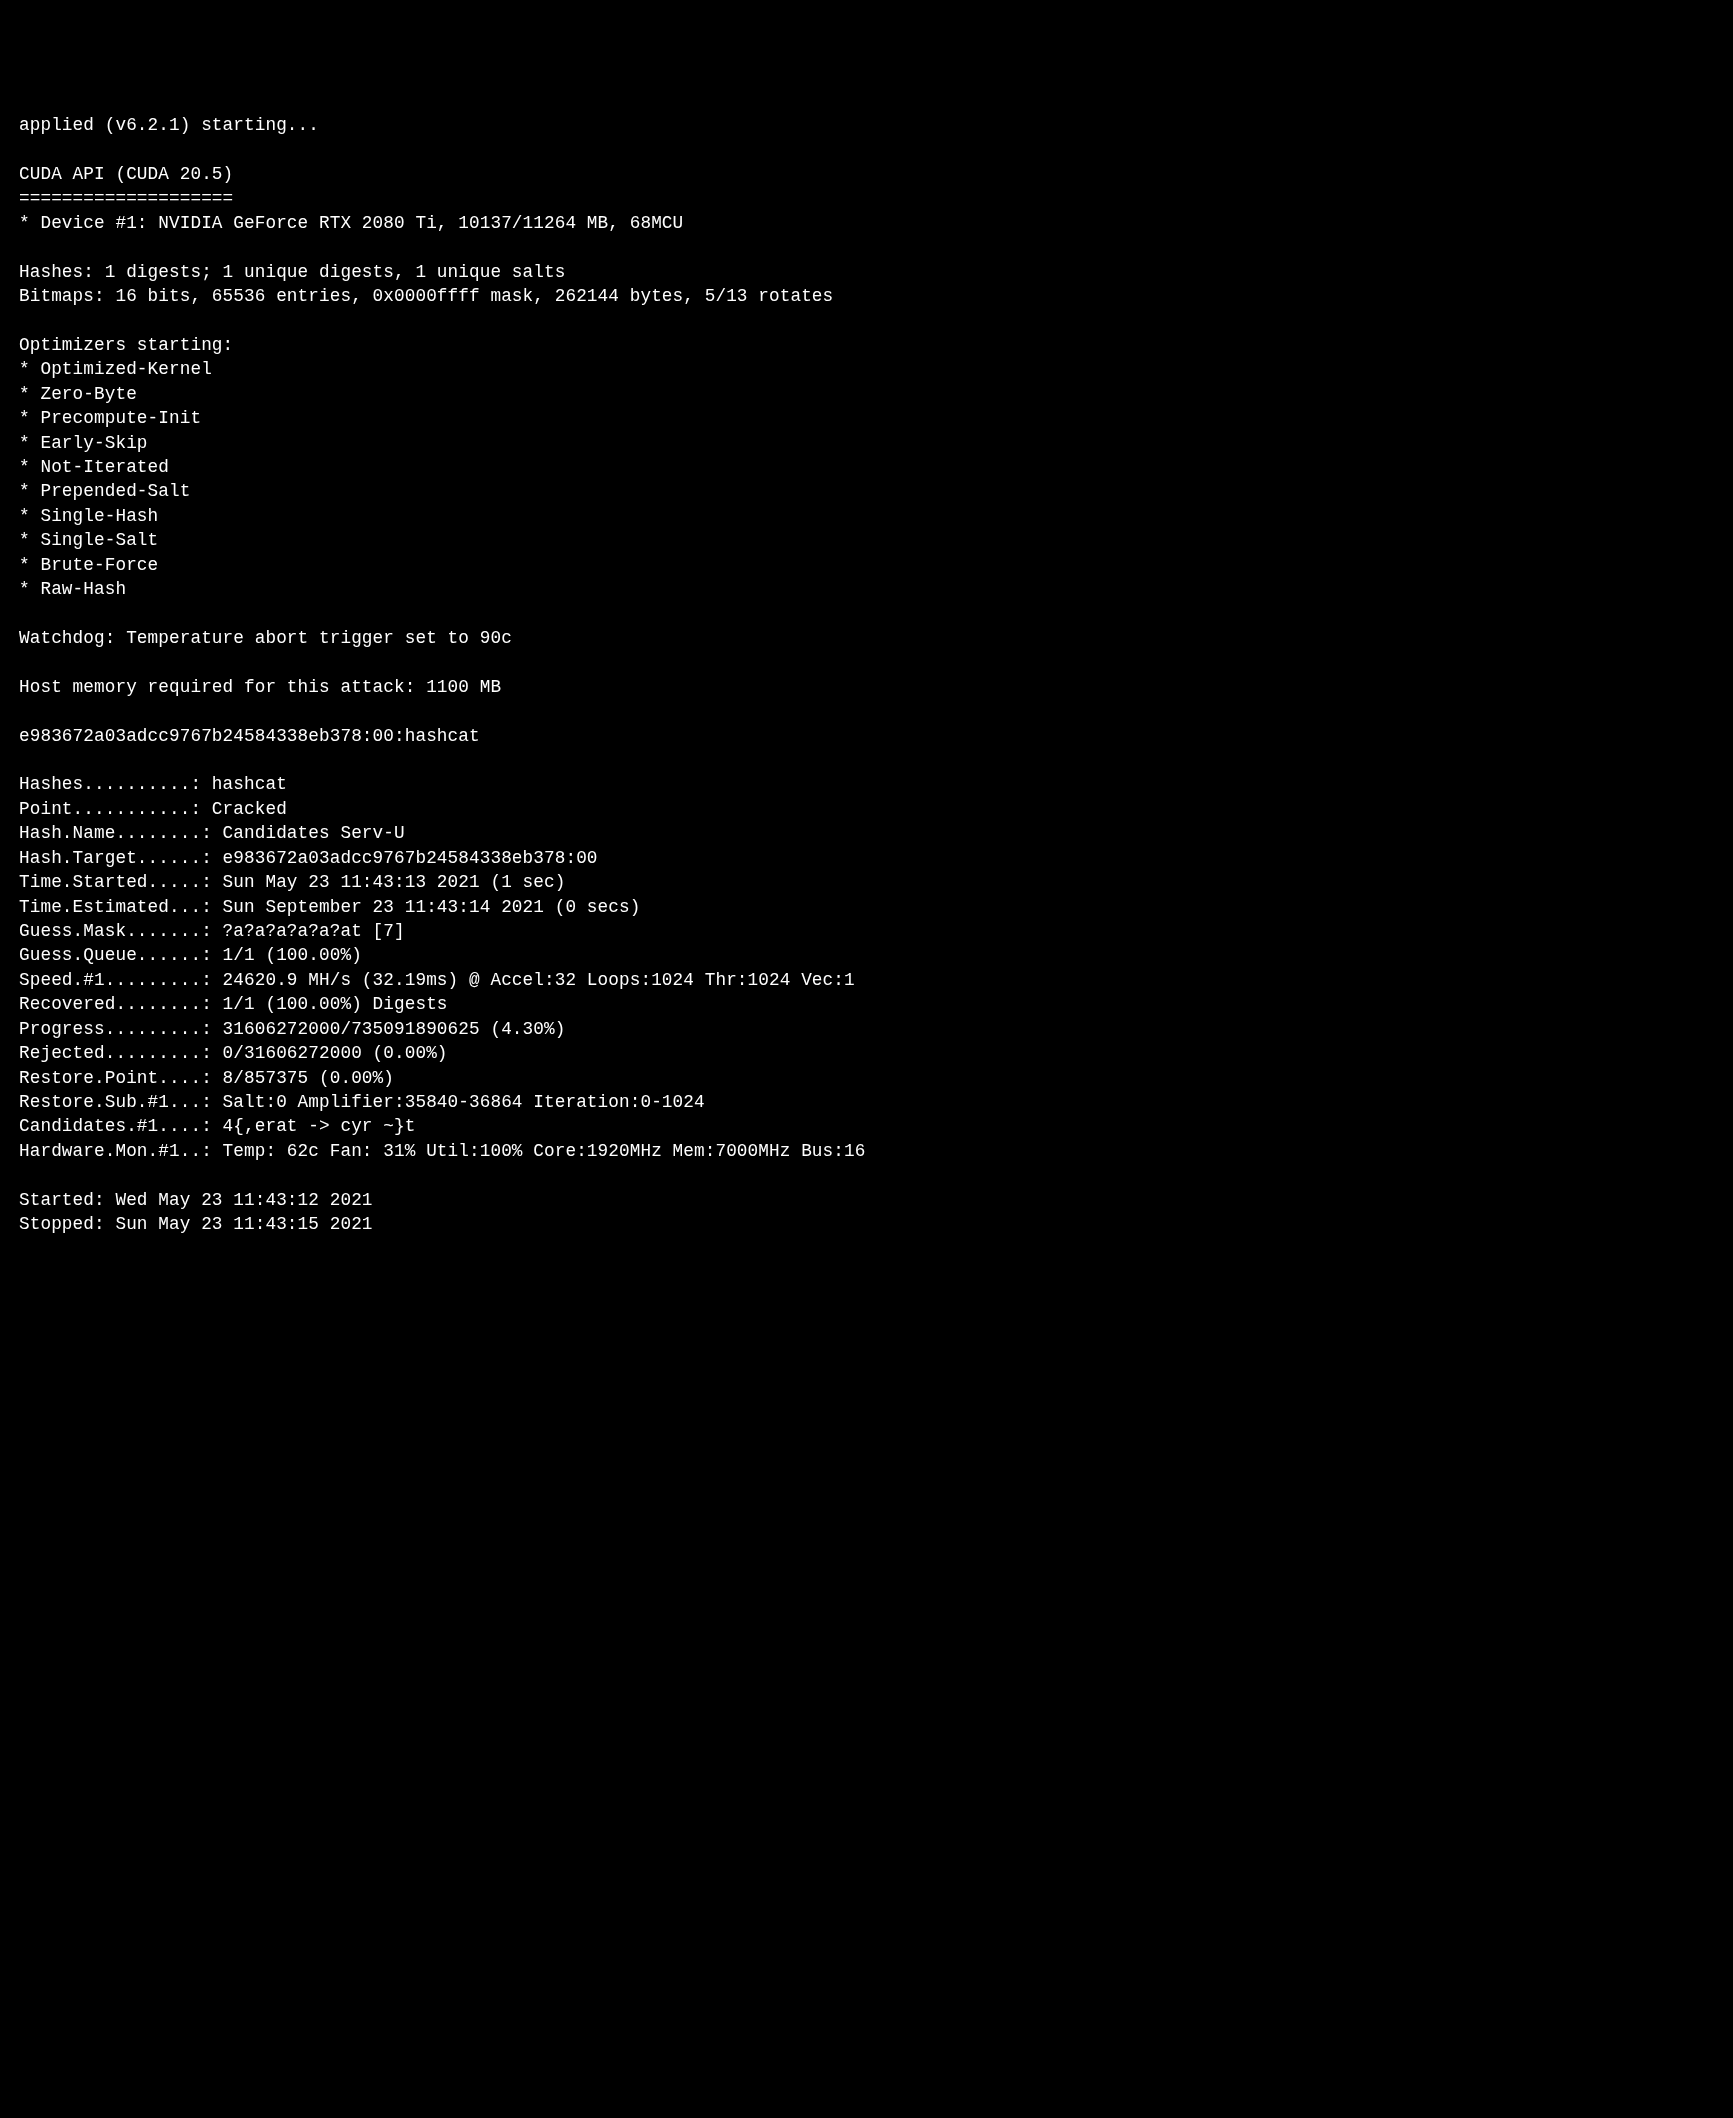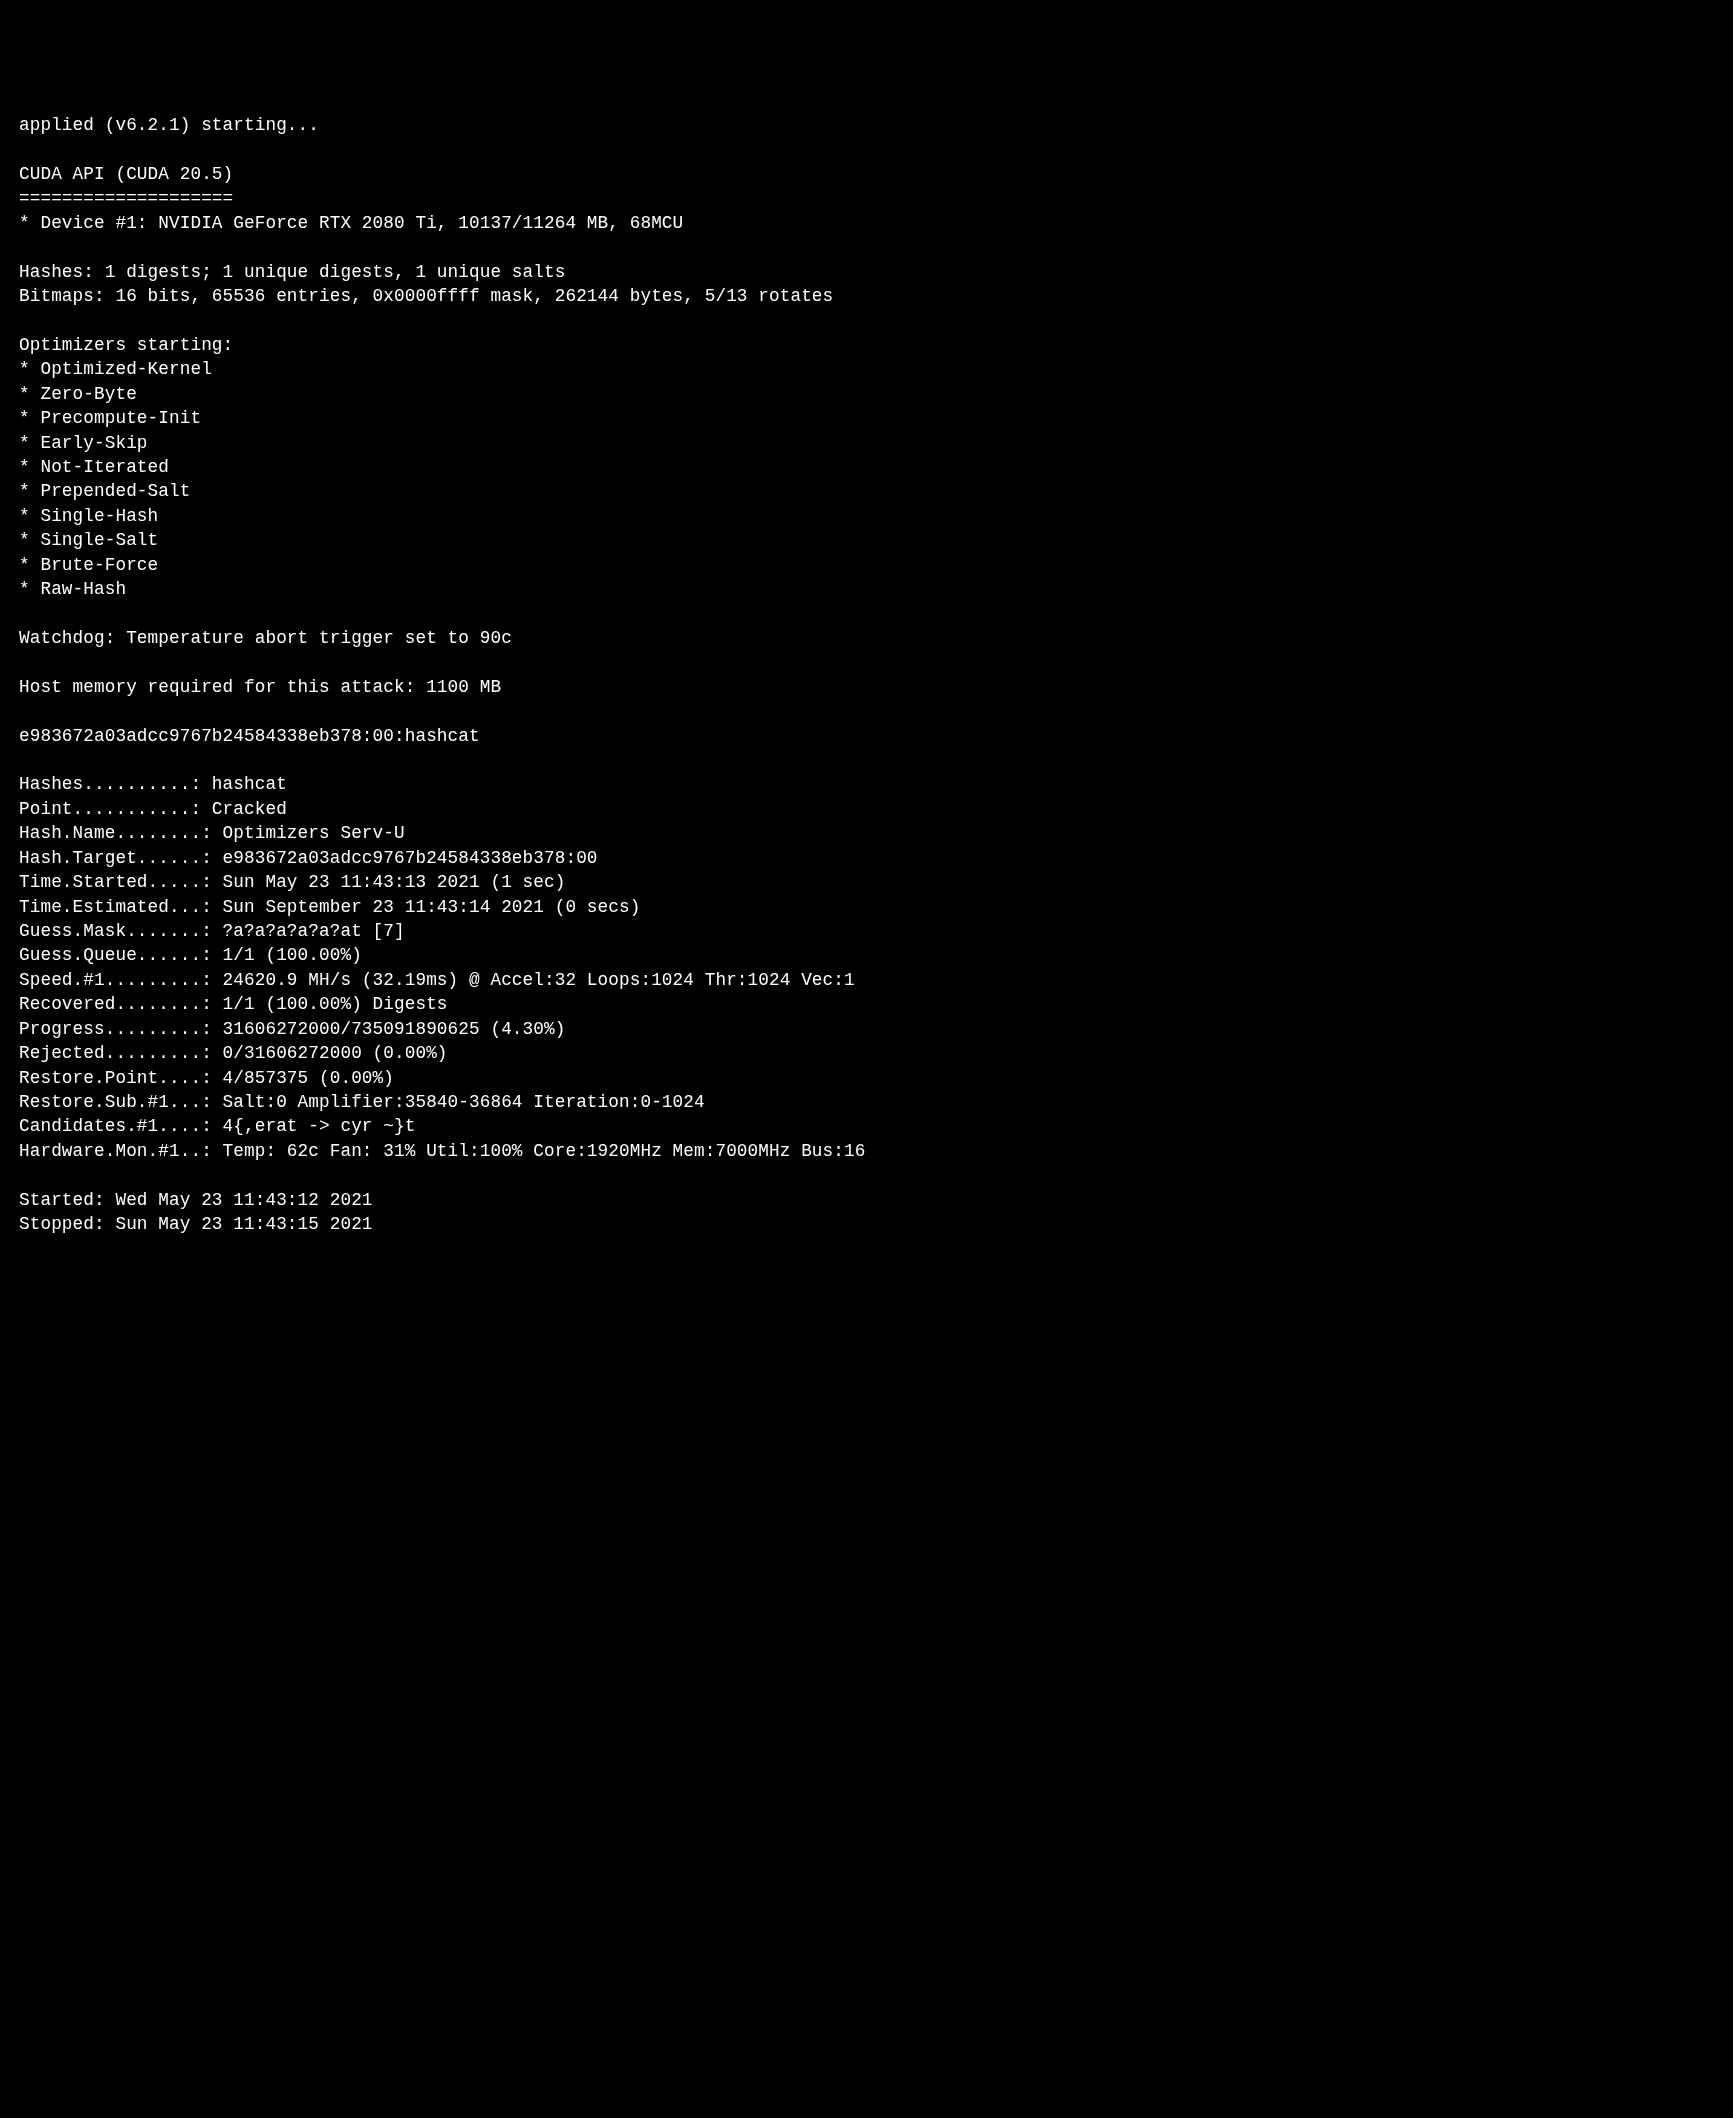--- a/index.html
+++ b/index.html
@@ -48,31 +48,31 @@
 <span>* Raw-Hash</span>
 
 <span>Watchdog: Temperature abort trigger set to 90c</span>
 
 <span>Host memory required for this attack: 1100 MB</span>
 
 <span>e983672a03adcc9767b24584338eb378:00:hashcat</span>
 
 <span>Hashes..........: hashcat</span>
 <span>Point...........: Cracked</span>
-<span>Hash.Name........: Optimizers Serv-U</span>
+<span>Hash.Name........: Candidates Serv-U</span>
 <span>Hash.Target......: e983672a03adcc9767b24584338eb378:00</span>
 <span>Time.Started.....: Sun May 23 11:43:13 2021 (1 sec)</span>
 <span>Time.Estimated...: Sun September 23 11:43:14 2021 (0 secs)</span>
 <span>Guess.Mask.......: ?a?a?a?a?a?at [7]</span>
 <span>Guess.Queue......: 1/1 (100.00%)</span>
 <span>Speed.#1.........: 24620.9 MH/s (32.19ms) @ Accel:32 Loops:1024 Thr:1024 Vec:1</span>
 <span>Recovered........: 1/1 (100.00%) Digests</span>
 <span>Progress.........: 31606272000/735091890625 (4.30%)</span>
 <span>Rejected.........: 0/31606272000 (0.00%)</span>
-<span>Restore.Point....: 4/857375 (0.00%)</span>
+<span>Restore.Point....: 8/857375 (0.00%)</span>
 <span>Restore.Sub.#1...: Salt:0 Amplifier:35840-36864 Iteration:0-1024</span>
 <span>Candidates.#1....: 4{,erat -&gt; cyr ~}t</span>
 <span>Hardware.Mon.#1..: Temp: 62c Fan: 31% Util:100% Core:1920MHz Mem:7000MHz Bus:16</span>
 
 <span>Started: Wed May 23 11:43:12 2021</span>
 <span>Stopped: Sun May 23 11:43:15 2021</span></div>
 
 
 
 

